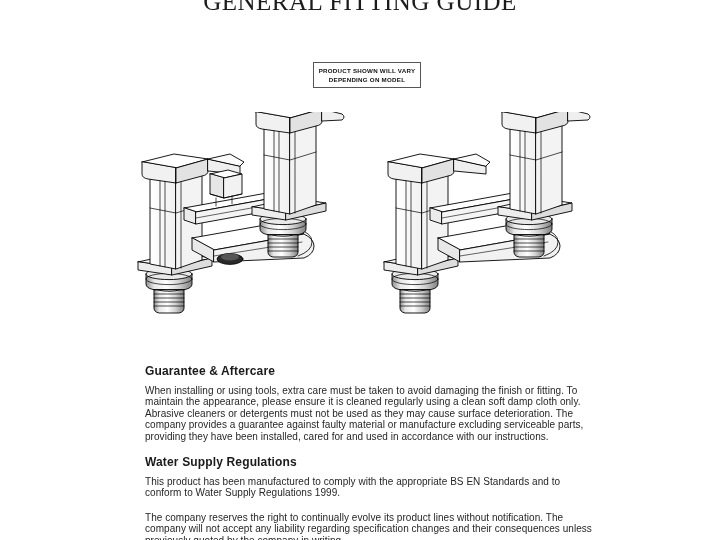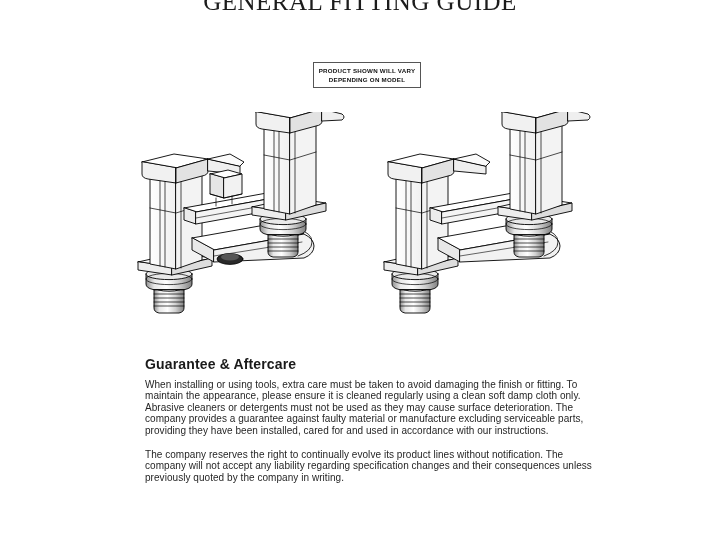--- a/index.html
+++ b/index.html
@@ -71,24 +71,24 @@
   
   .content {
     position: absolute;
     left: 145px;
     top: 352px;
     width: 452px;
   }
   .section { margin-bottom: 13px; }
   .section:last-child { margin-bottom: 0; }
   .section-head {
-    font-size: 14px;
+    font-size: 12px;
     font-weight: bold;
     letter-spacing: 0.15px;
-    margin: 4px 0 7px 0;
+    margin: 12px 0 7px 0;
     color: #1a1a1a;
   }
   .para {
     font-size: 10px;
     line-height: 11.4px;
     letter-spacing: 0.05px;
     margin: 0;
     color: #262626;
   }
   .para + .para { margin-top: 15px; }
@@ -322,18 +322,22 @@
   </svg>
 </div>
 
 <div class="content">
 
   <div class="section">
     <div class="section-head">Guarantee &amp; Aftercare</div>
     <p class="para">When installing or using tools, extra care must be taken to avoid damaging the finish or fitting. To maintain the appearance, please ensure it is cleaned regularly using a clean soft damp cloth only. Abrasive cleaners or detergents must not be used as they may cause surface deterioration. The company provides a guarantee against faulty material or manufacture excluding serviceable parts, providing they have been installed, cared for and used in accordance with our instructions.</p>
   </div>
 
+  <div class="section">
+    <div class="section-head">Water Supply Regulations</div>
+    <p class="para">This product has been manufactured to comply with the appropriate BS EN Standards and to conform to Water Supply Regulations 1999.</p>
+  </div>
 
   <div class="section">
     <p class="para">The company reserves the right to continually evolve its product lines without notification. The company will not accept any liability regarding specification changes and their consequences unless previously quoted by the company in writing.</p>
   </div>
 
 </div>
 
 </body></html>

